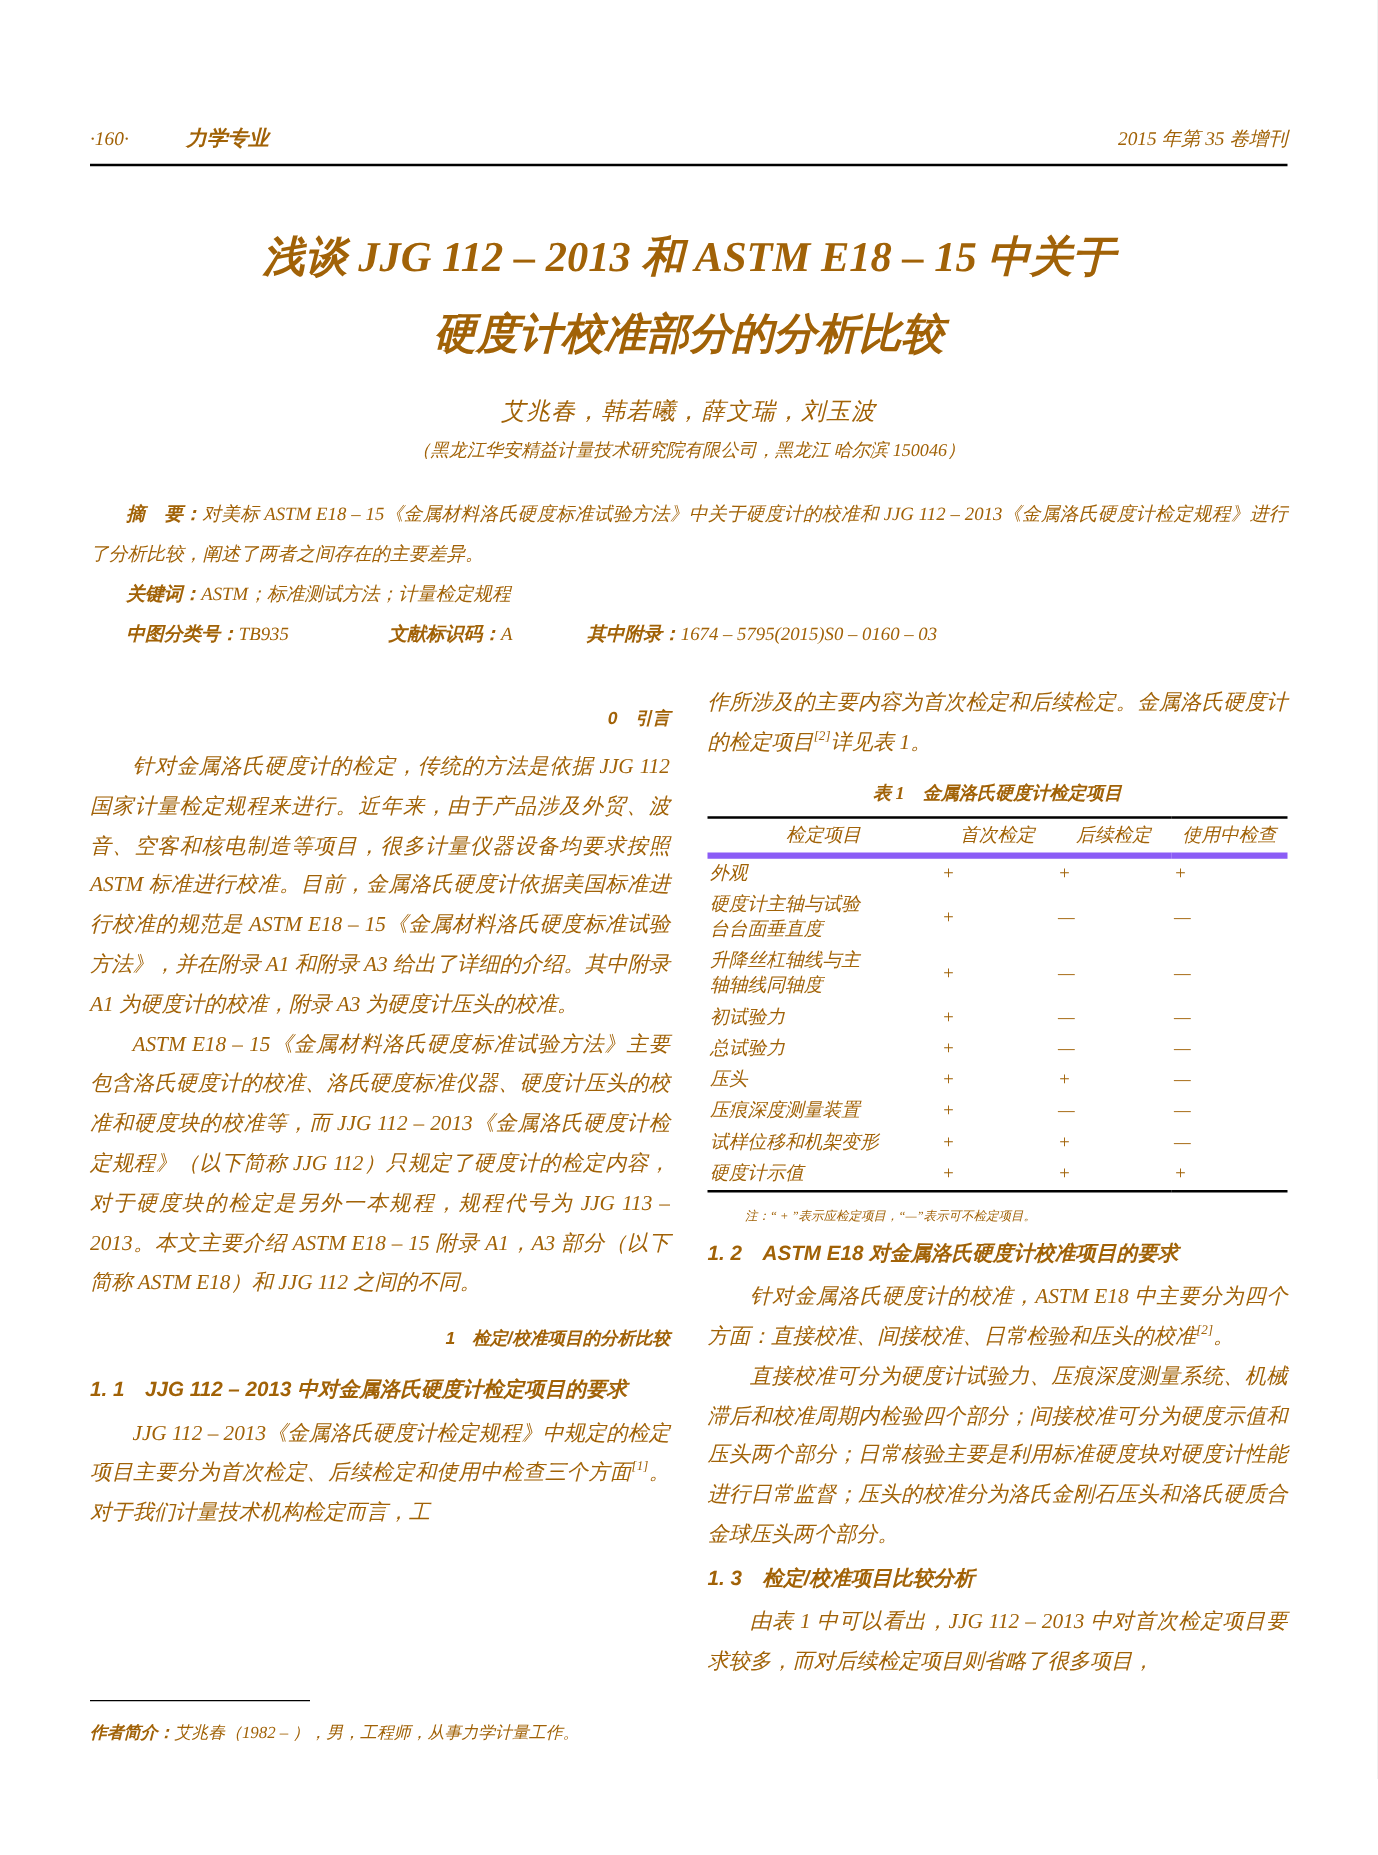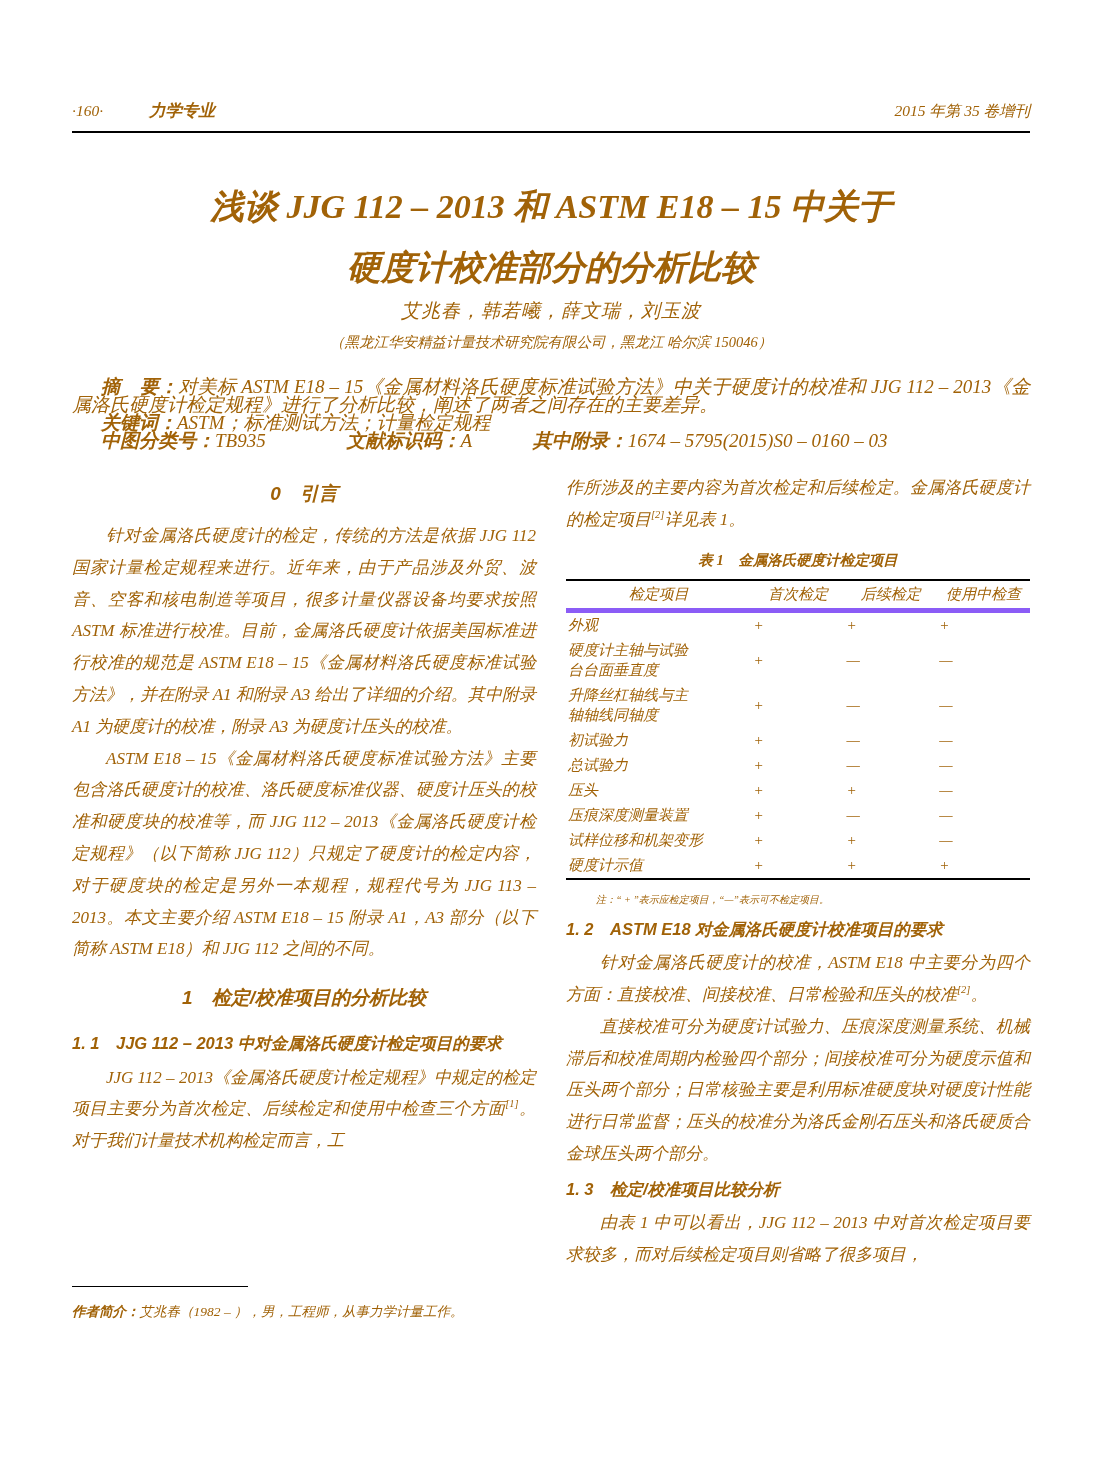--- a/index.html
+++ b/index.html
@@ -31,35 +31,36 @@
   
   .title {
     margin:44px 60px 0;
     text-align:center;
     font-size:34px;
     font-weight:bold;
     line-height:1.78;
   }
   .t-line { display:block; }
   .authors {
+    margin-top:18px;
     text-align:center;
     font-size:19px;
     letter-spacing:1px;
   }
   .affiliation {
     margin-top:9px;
     text-align:center;
     font-size:14.5px;
   }
 
   
   .meta {
     margin:26px 72px 0;
-    font-size:19px;
-    line-height:18px;
+    font-size:15px;
+    line-height:32px;
     text-align:justify;
   }
   .meta p { margin:0; }
   .meta .lbl,
   .meta b {
     font-family:"Liberation Sans","DejaVu Sans",sans-serif;
     font-weight:bold;
   }
   .abstract { text-indent:29px; }
   .keywords { text-indent:29px; }
@@ -79,25 +80,25 @@
   .col-left { display:flex; flex-direction:column; }
   .body-p {
     margin:0;
     font-size:17px;
     line-height:31.8px;
     text-indent:34px;
   }
   .no-indent { text-indent:0; }
   sup { font-size:10.5px; line-height:0; }
   h2.sec {
-    margin:9px 0 13px;
+    margin:20px 0 13px;
     font-family:"Liberation Sans","DejaVu Sans",sans-serif;
-    font-size:19px;
-    font-weight:bold;
-    text-align:center;
+    font-size:14px;
+    font-weight:bold;
+    text-align:right;
   }
   h2.sec2 { margin-top:20px; }
   h3.subsec {
     margin:4px 0 2px;
     font-family:"Liberation Sans","DejaVu Sans",sans-serif;
     font-size:16.5px;
     font-weight:bold;
     line-height:31.5px;
     text-align:left;
   }

